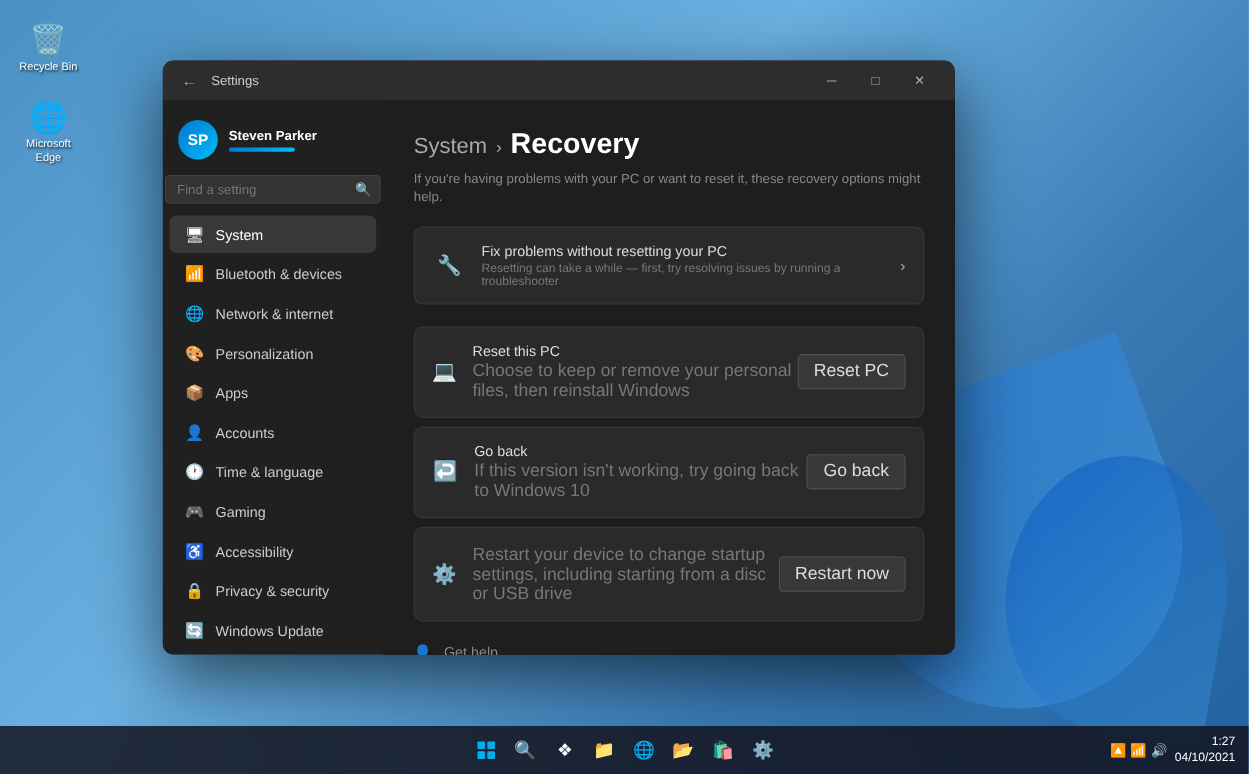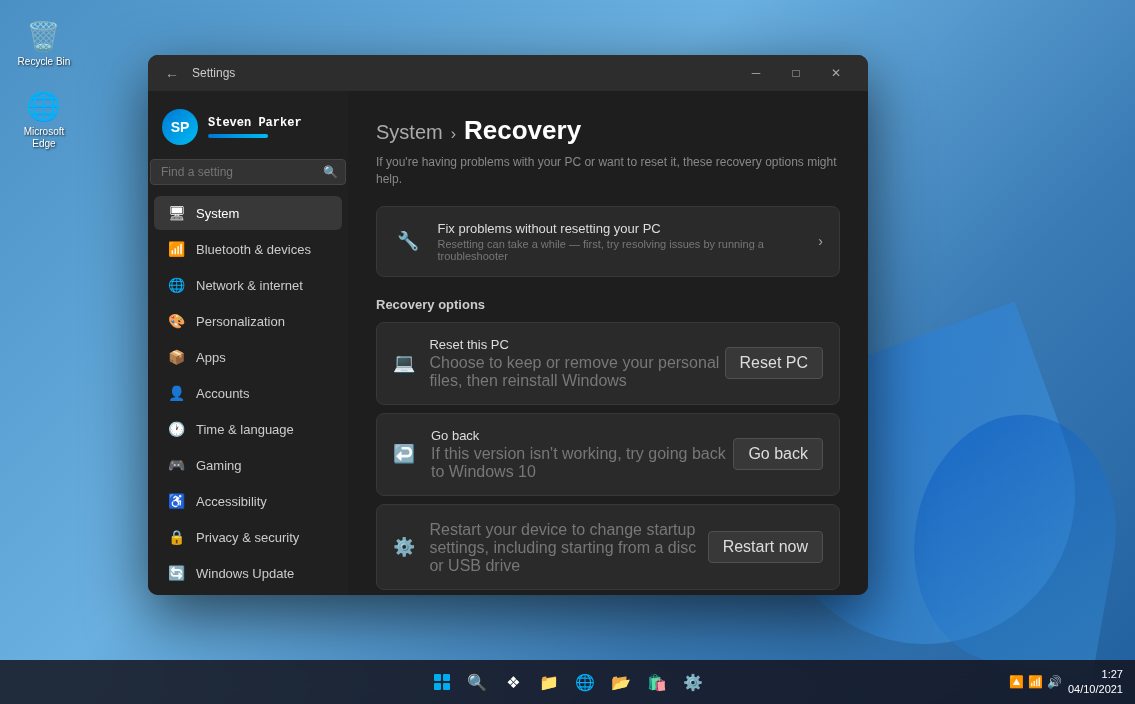--- a/index.html
+++ b/index.html
@@ -223,21 +223,20 @@
       flex-shrink: 0;
     }
     .user-info {
       display: flex;
       flex-direction: column;
     }
     .user-name {
       color: #fff;
       font-size: 12px;
       font-weight: 600;
-      font-family: Liberation Mono, monospace;
     }
     .user-bar {
       width: 60px;
       height: 4px;
       background: linear-gradient(90deg, #0078d4, #00bcf2);
       border-radius: 2px;
       margin-top: 4px;
     }
 
     .search-box {
@@ -559,21 +558,20 @@
           <div class="fix-banner-left">
             <div class="fix-icon">🔧</div>
             <div>
               <div class="fix-text-title">Fix problems without resetting your PC</div>
               <div class="fix-text-sub">Resetting can take a while — first, try resolving issues by running a troubleshooter</div>
             </div>
           </div>
           <span class="fix-chevron">›</span>
         </div>
 
-        <div class="section-title">Recovery options</div>
 
         <div class="option-row">
           <div class="option-left">
             <div class="option-icon">💻</div>
             <div>
               <div class="option-title">Reset this PC</div>
               <div class="option-sub">Choose to keep or remove your personal files, then reinstall Windows</div>
             </div>
           </div>
           <button class="option-btn">Reset PC</button>

